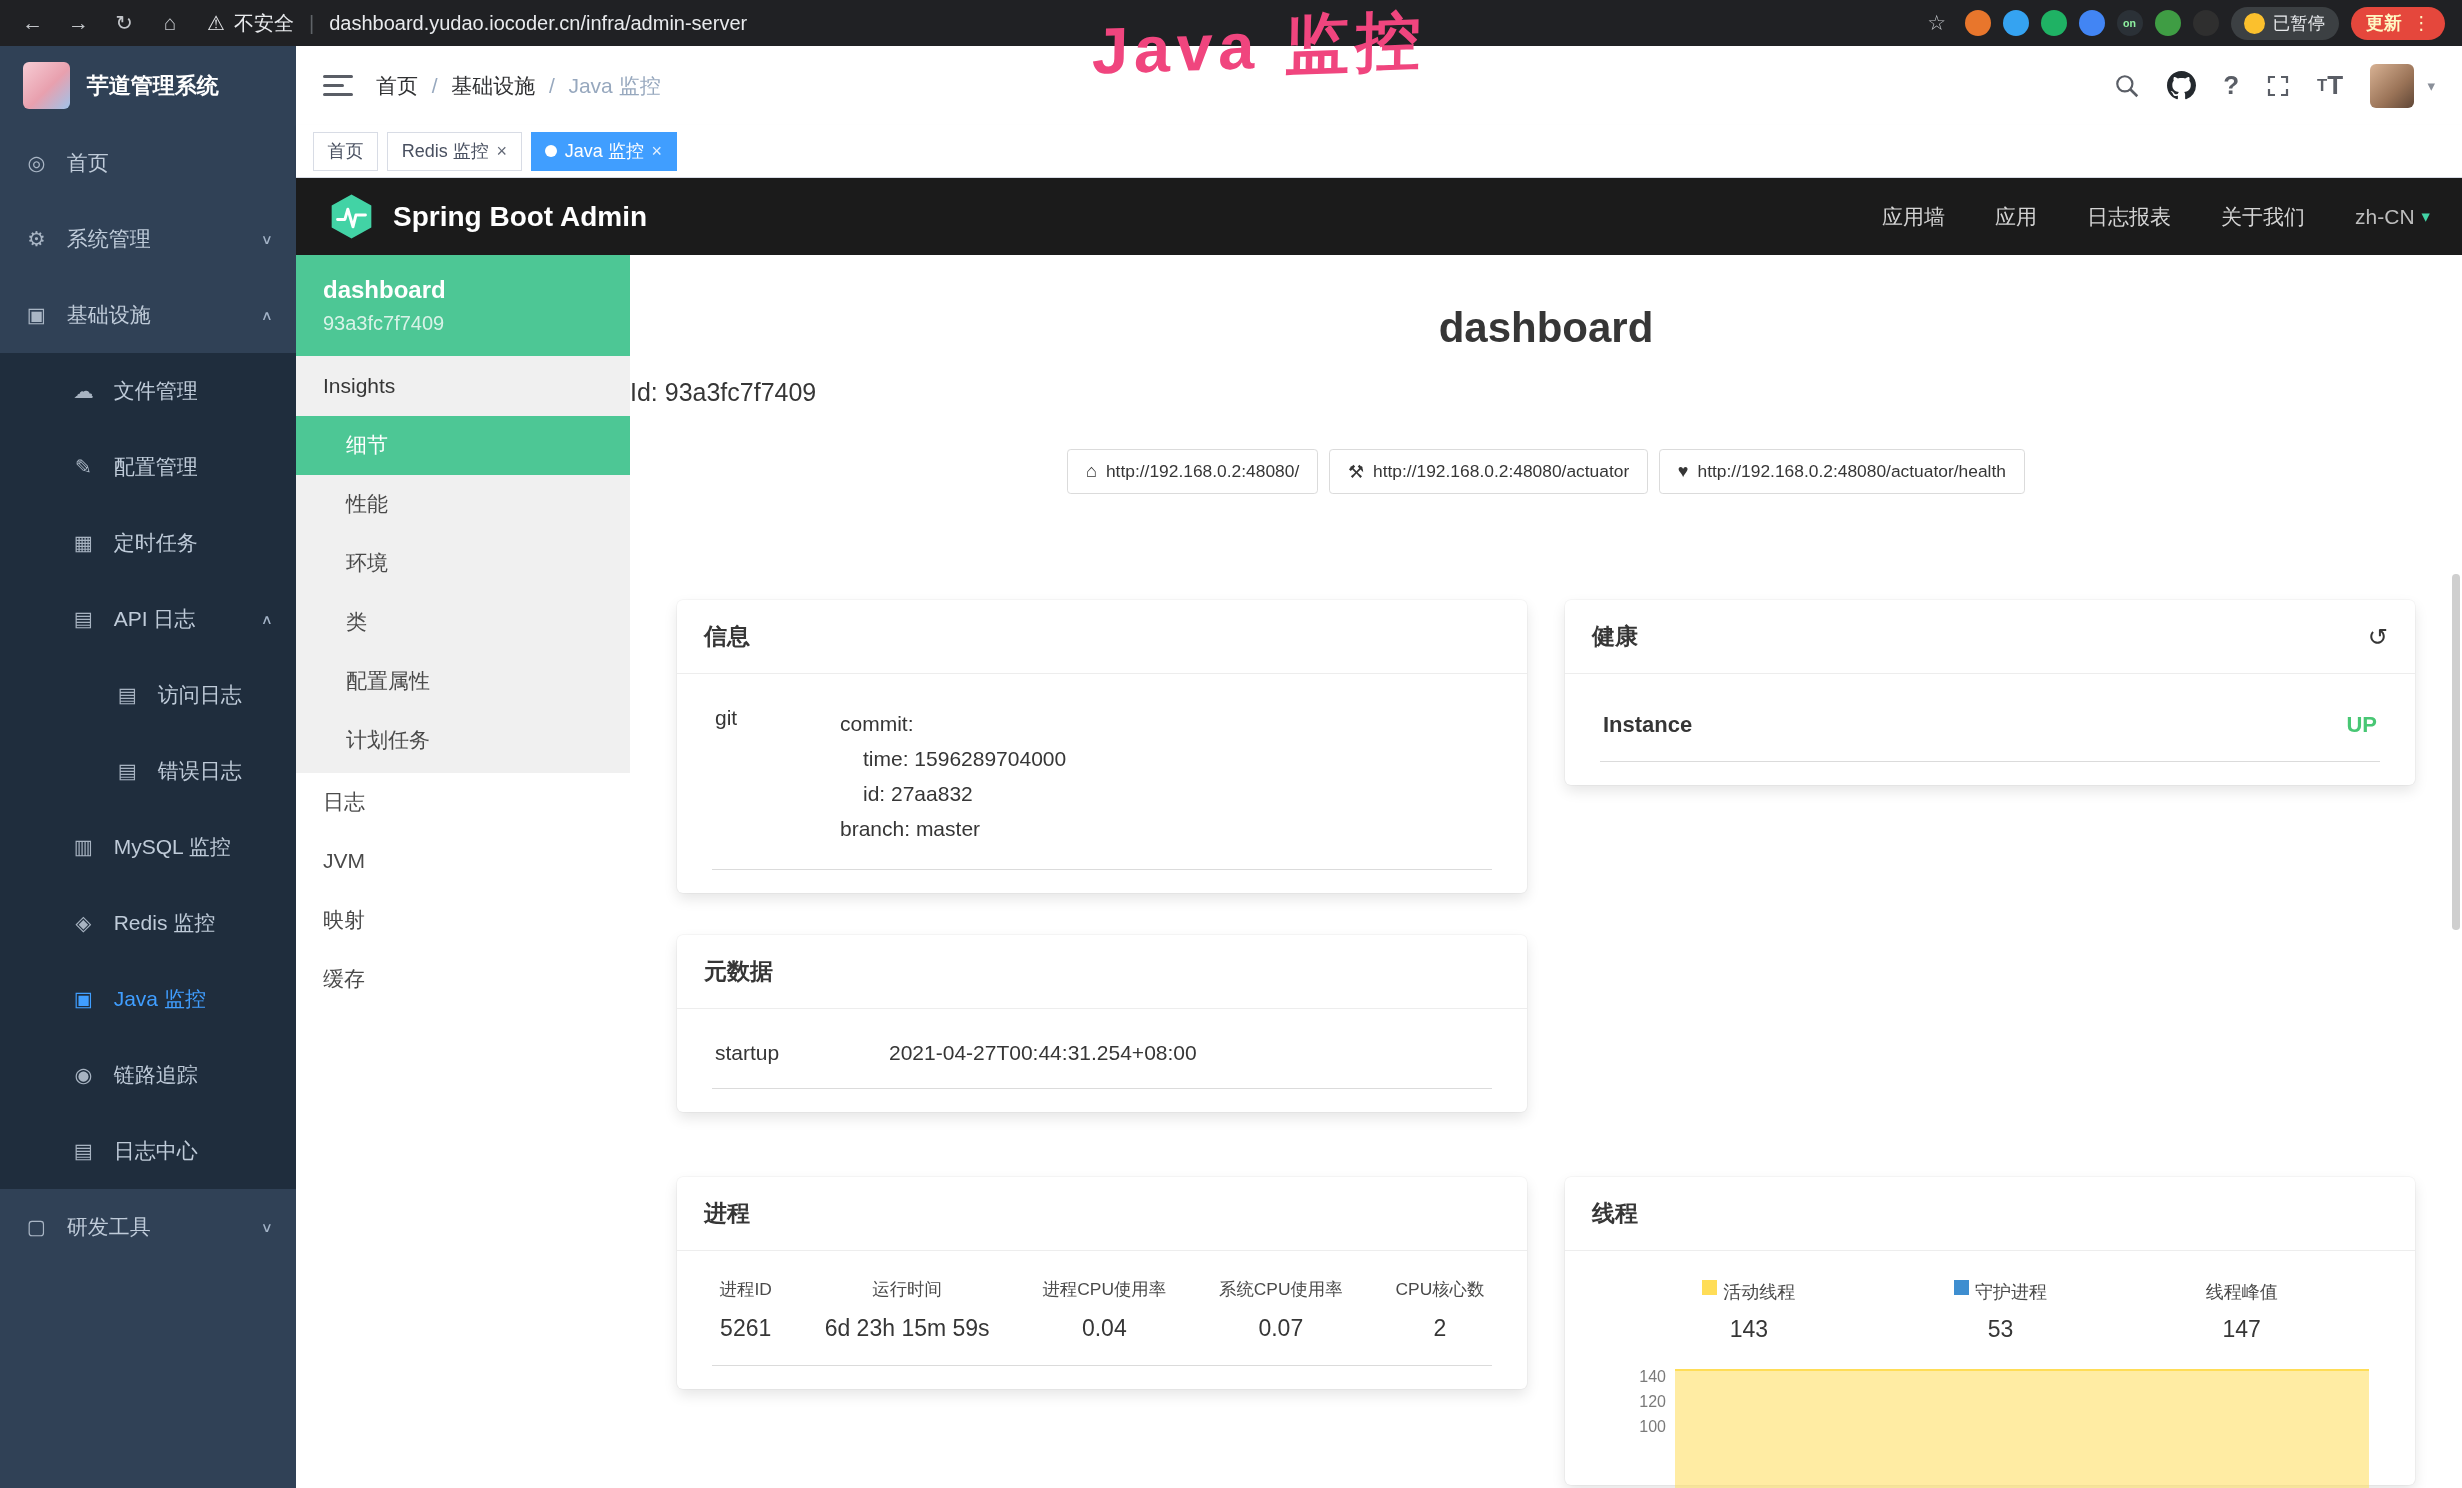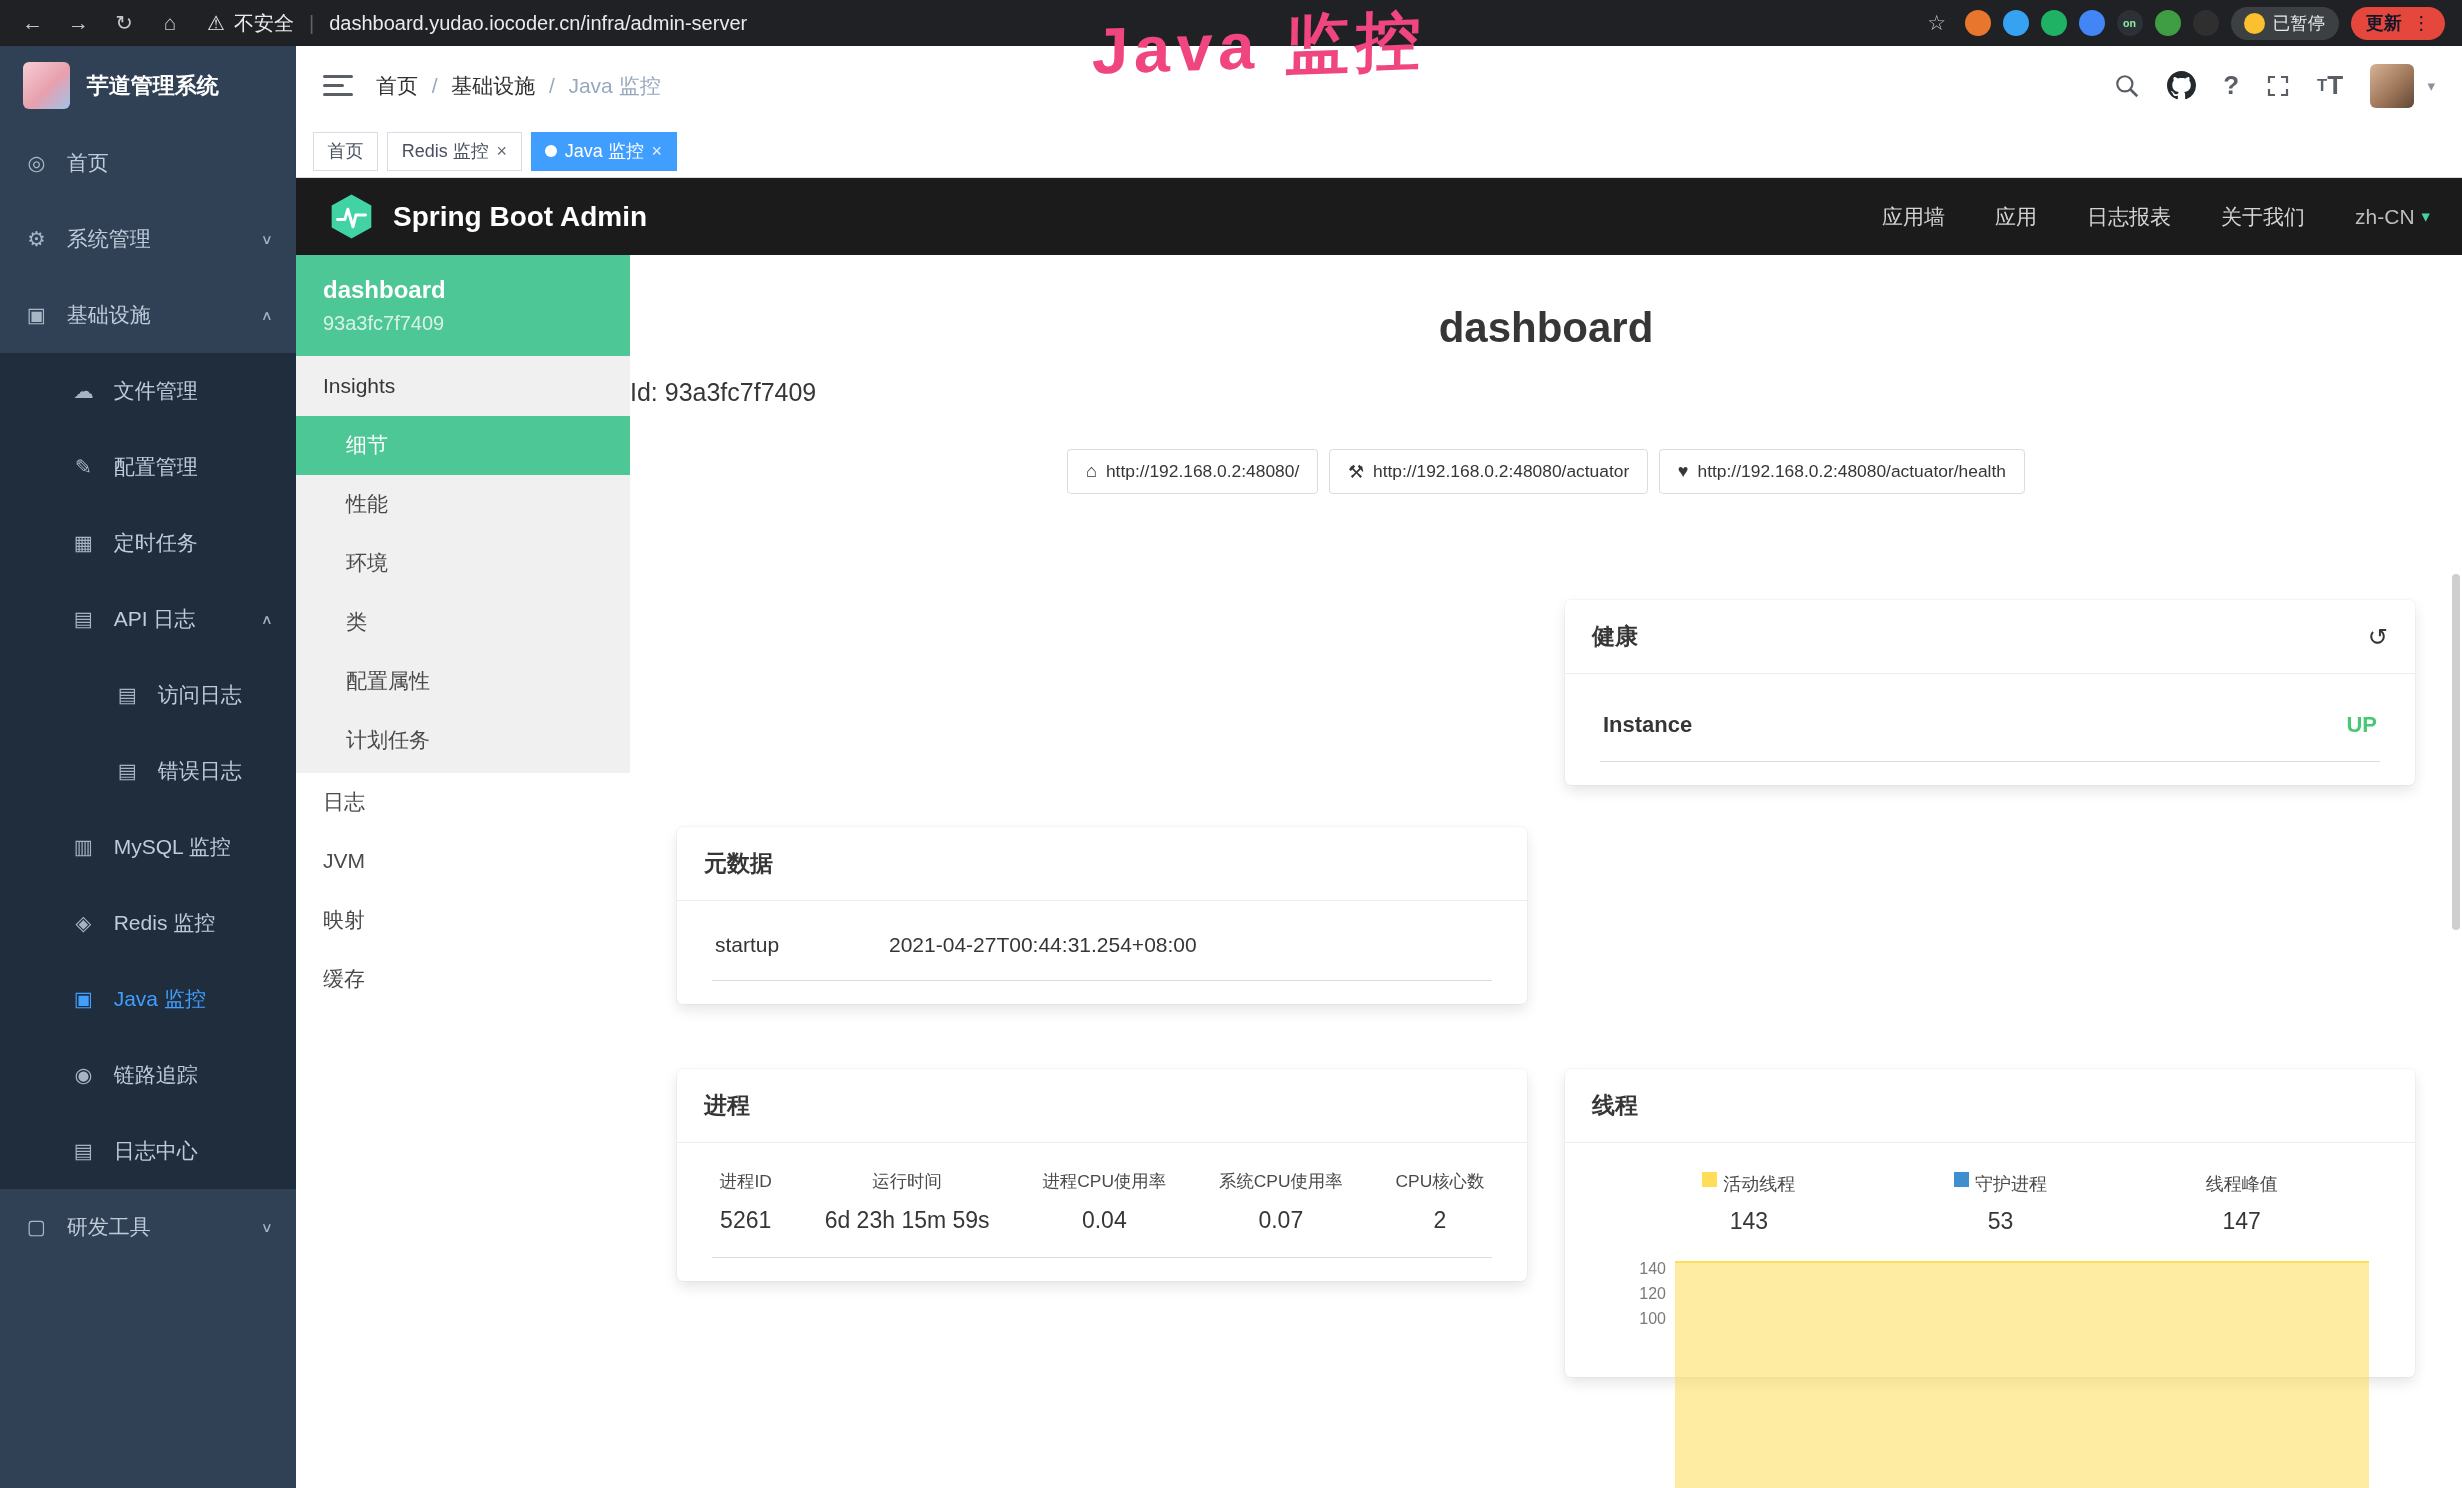--- a/index.html
+++ b/index.html
@@ -13,21 +13,21 @@
 .bb-addr{flex:1;display:flex;align-items:center;gap:9px;min-width:0;margin-left:7.6px}
 .bb-warn-ic{color:#e8eaed;font-size:20px}
 .bb-warn-label{color:#e8eaed}
 .bb-sep{color:#5f6368;margin:0 6px}
 .bb-url{color:#e8eaed;white-space:nowrap;overflow:hidden;text-overflow:ellipsis}
 .bb-right{display:flex;align-items:center;gap:12px}
 .ext-dot{width:26px;height:26px;border-radius:50%;display:flex;align-items:center;justify-content:center;
   font-size:10.6px;color:#8ef0a0;font-weight:bold;flex-shrink:0;cursor:pointer}
 .paused-pill{background:#3c4043;border-radius:18px;height:33px;display:flex;align-items:center;gap:7.6px;padding:0 13.7px;color:#e8eaed;font-size:17.4px;cursor:pointer}
 .smiley{width:21px;height:21px;border-radius:50%;background:#fbc02d;flex-shrink:0}
-.update-btn{background:#e5473c;border-radius:18px;height:33px;display:flex;align-items:center;gap:10.6px;padding:0 15px;color:#0f172a;font-size:18px;font-weight:bold;cursor:pointer}
+.update-btn{background:#e5473c;border-radius:18px;height:33px;display:flex;align-items:center;gap:10.6px;padding:0 15px;color:#fef9c3;font-size:18px;font-weight:bold;cursor:pointer}
 .update-btn .kebab{font-weight:normal}
 
 
 .annotation{position:absolute;left:1092px;top:1.5px;font-size:65px;font-weight:800;letter-spacing:6px;
   transform:rotate(-2deg) skewX(-3deg);z-index:60;white-space:nowrap}
 
 
 .app{position:absolute;top:46px;left:0;right:0;bottom:0;display:flex}
 
 
@@ -365,20 +365,36 @@
               <span>http://192.168.0.2:48080/actuator</span>
             </span>
             <span class="link-btn">
               <span class="link-ic">♥</span>
               <span>http://192.168.0.2:48080/actuator/health</span>
             </span>
           </div>
 
           <div class="grid">
 
+            <div class="card c-info">
+              <div class="card-hd">
+                  <span>信息</span>
+                </div>
+              <div class="card-bd">
+                <div class="kv k-info">
+                  <span class="k">git</span>
+                  <div class="lines">
+                    <div>commit:</div>
+                    <div class="ind">time: 1596289704000</div>
+                    <div class="ind">id: 27aa832</div>
+                    <div>branch: master</div>
+                  </div>
+                </div>
+              </div>
+            </div>
 
             <div class="card c-health">
               <div class="card-hd">
                 <span>健康</span>
                 <span class="hist-ic">↺</span>
               </div>
               <div class="card-bd">
                 <div class="health-row">
                   <span class="k">Instance</span>
                   <span class="up" style="color: rgb(72, 199, 116);">UP</span>

